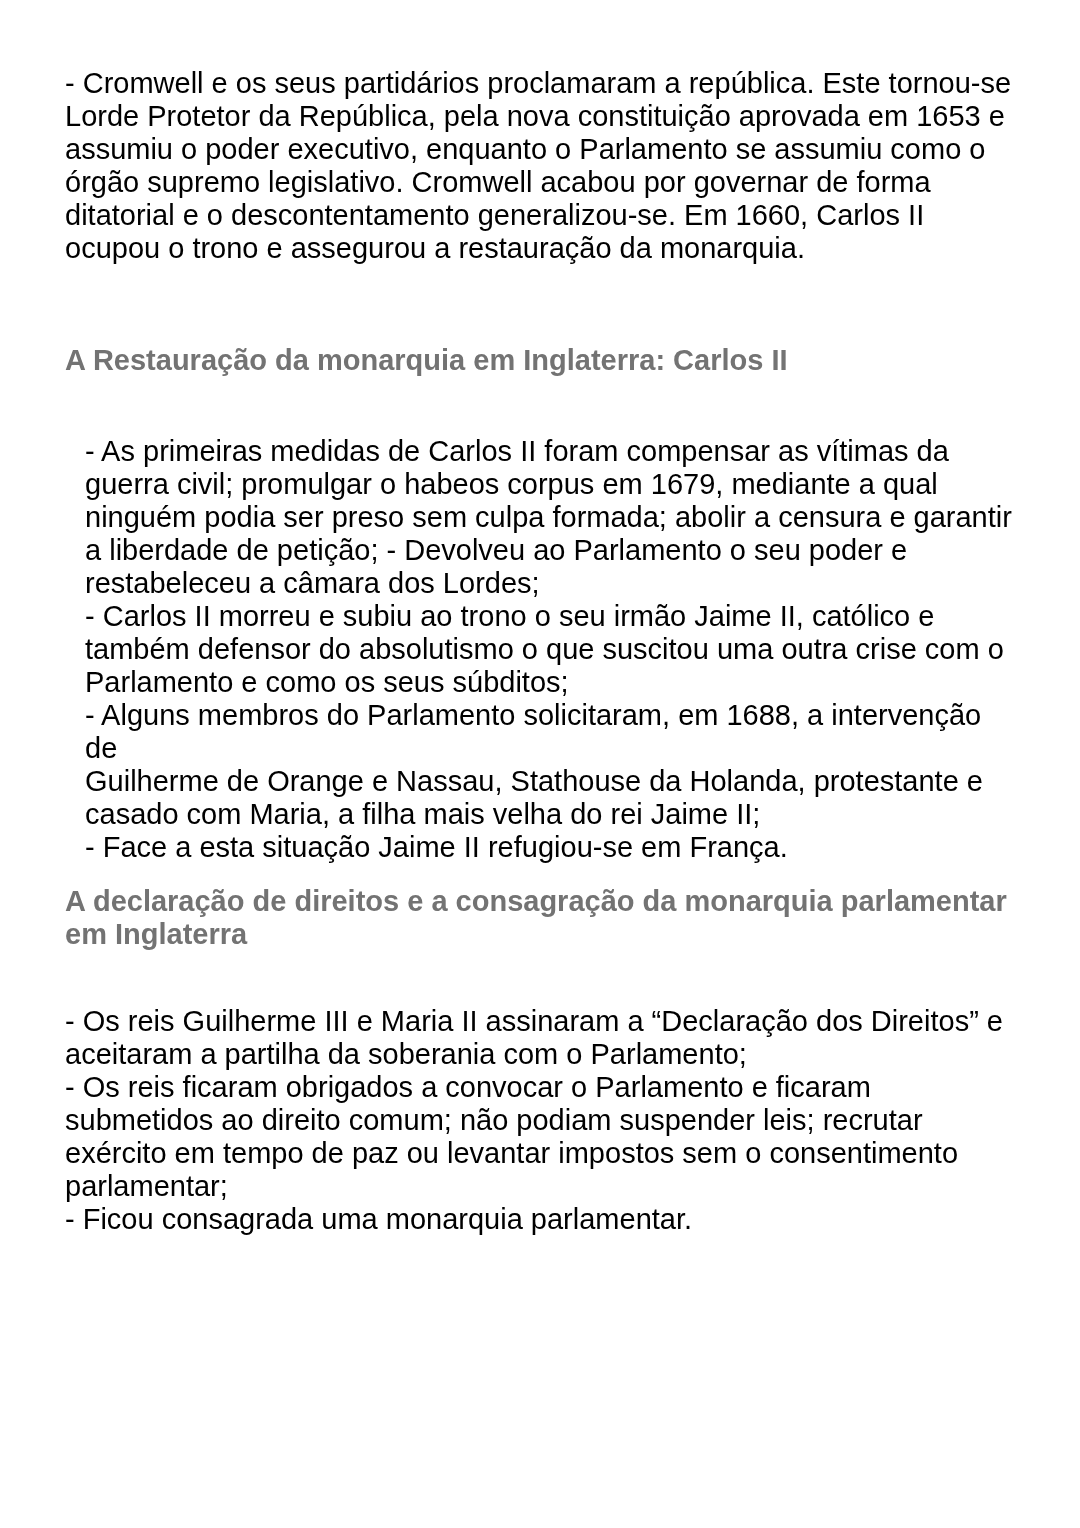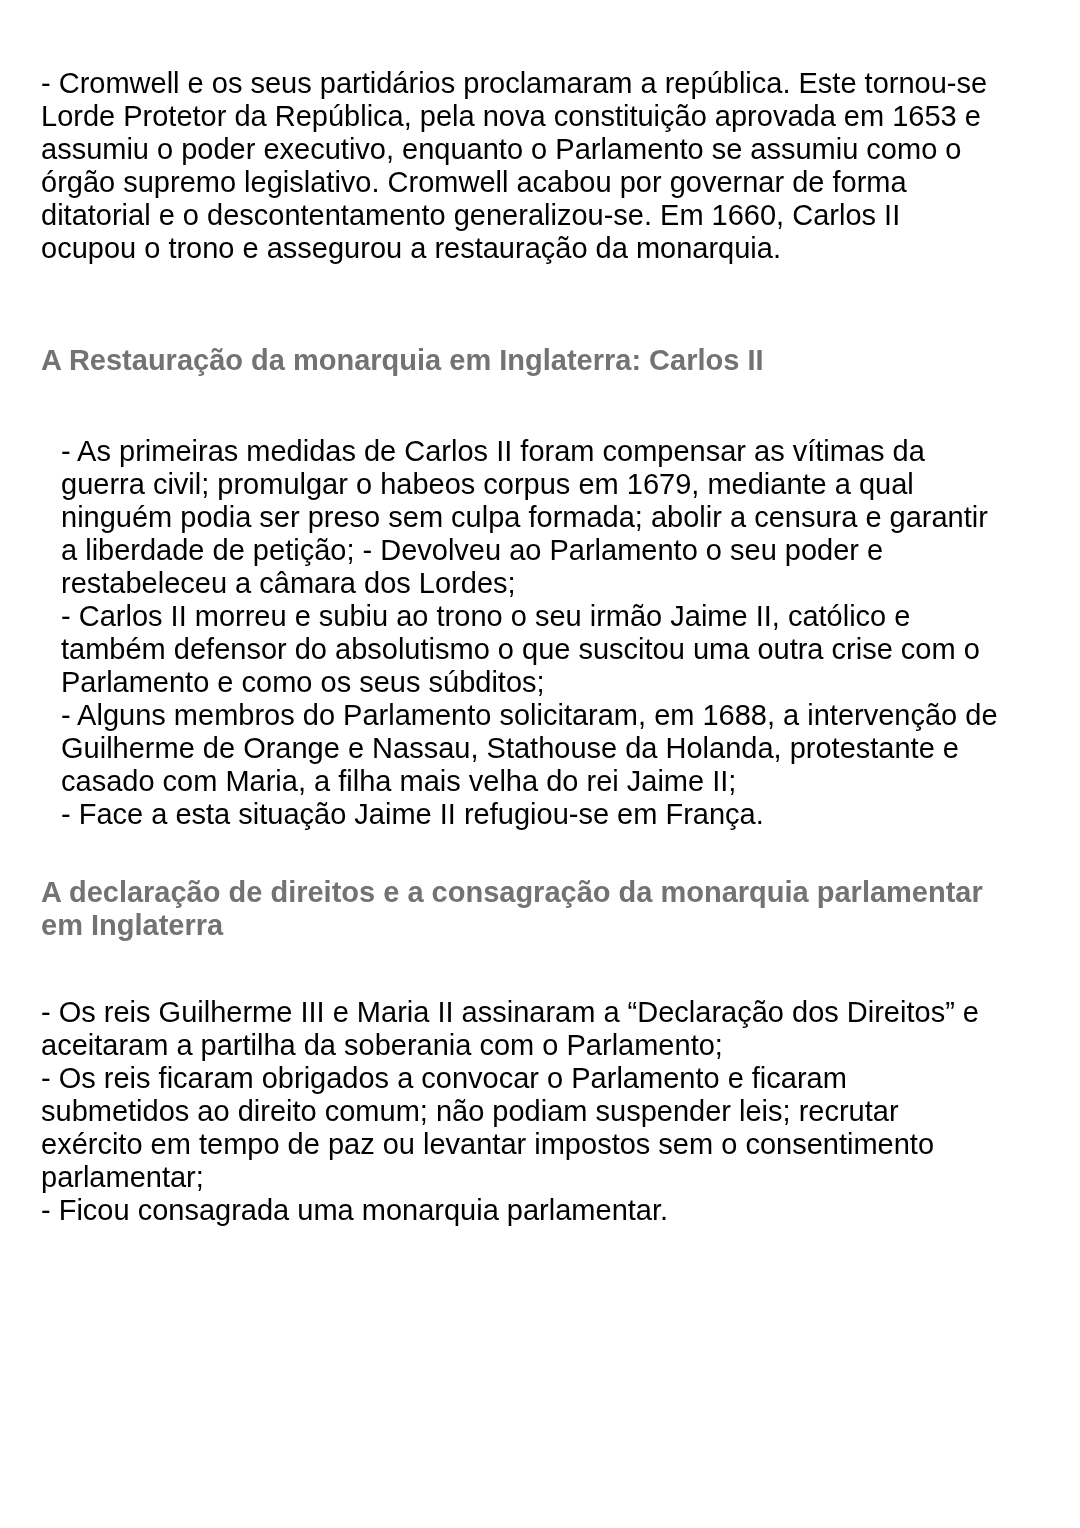--- a/index.html
+++ b/index.html
@@ -8,42 +8,42 @@
     height: 1528px;
     background: #ffffff;
     font-family: "Liberation Sans", "DejaVu Sans", sans-serif;
     color: #000000;
     overflow: hidden;
   }
   .page {
     box-sizing: border-box;
     width: 1080px;
     height: 1528px;
-    padding: 67px 65px 0 41px;
+    padding: 67px 65px 0 65px;
     background: #ffffff;
     overflow: hidden;
   }
   .para, .heading {
     margin: 0;
     white-space: pre-line;       
     font-size: 29px;
     line-height: 33px;
   }
   .para {
     font-weight: 400;
     color: #000000;
   }
   .heading {
     font-weight: 700;
     color: #737373;
   }
   
   .mt-h1 { margin-top: 79px; }
   .mt-p2 { margin-top: 58px; margin-left: 20px; }
-  .mt-h2 { margin-top: 45px; }
+  .mt-h2 { margin-top: 21px; }
   .mt-p3 { margin-top: 54px; }
   .mt-h3 { margin-top: 29px; }
   .mt-p4 { margin-top: 62px; }
 </style>
 </head>
 <body>
 
 <div class="page">
   <p class="para">- Cromwell e os seus partidários proclamaram a república. Este tornou-se
 Lorde Protetor da República, pela nova constituição aprovada em 1653 e

